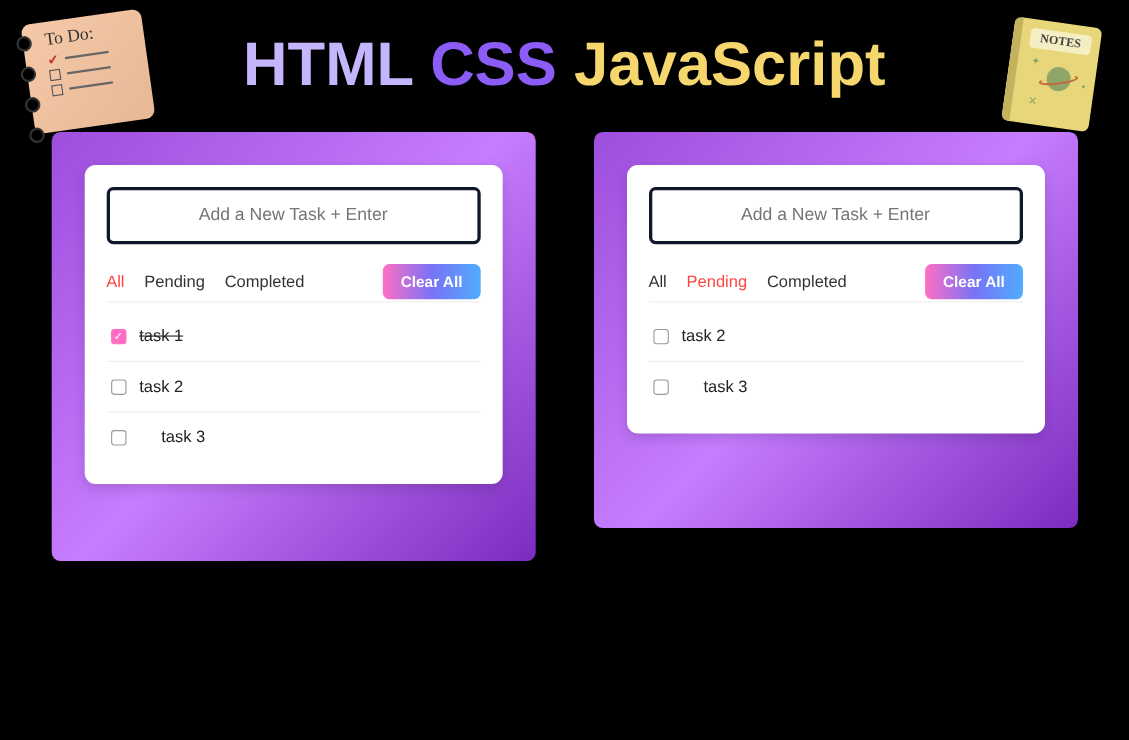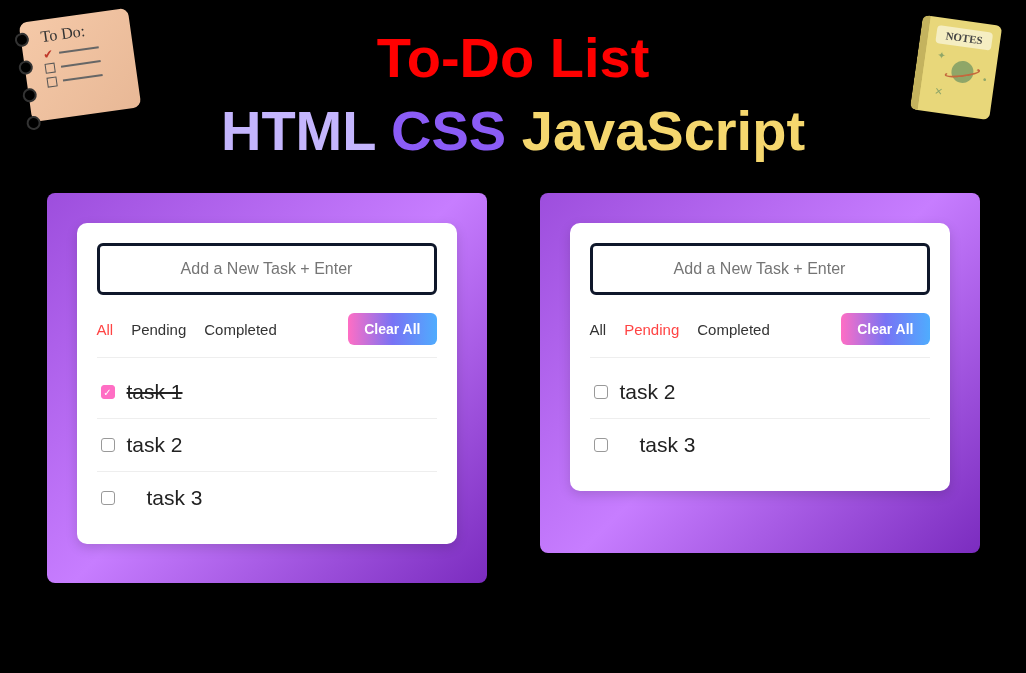--- a/index.html
+++ b/index.html
@@ -185,21 +185,21 @@
       font-size: 16px;
       text-align: center;
       color: #aaa;
       background: #fff;
     }
     .controls {
       display: flex;
       justify-content: space-between;
       align-items: center;
       margin-top: 18px;
-      padding-bottom: 12px;
+      padding-bottom: 2px;
       border-bottom: 1px solid #eee;
     }
     .filters {
       display: flex;
       gap: 18px;
       font-size: 15px;
     }
     .filter {
       color: #333;
       cursor: pointer;
@@ -240,21 +240,21 @@
       align-items: center;
       justify-content: center;
       font-size: 10px;
       color: #fff;
     }
     .checkbox.checked {
       background: #ff6ec4;
       border-color: #ff6ec4;
     }
     .task-text {
-      font-size: 21px;
+      font-size: 15px;
       color: #222;
     }
     .task-text.done {
       text-decoration: line-through;
     }
   </style>
 </head>
 <body>
 
 <div class="todo-icon">
@@ -288,21 +288,20 @@
       <div class="planet-body"></div>
       <div class="planet-ring"></div>
     </div>
     <div class="star star1">✦</div>
     <div class="star star2">✕</div>
     <div class="star star3">•</div>
   </div>
 </div>
 
 <div class="header">
-  <div class="title-line1">To-Do List</div>
   <div class="title-line2">
     <span class="html-word">HTML</span>
     <span class="css-word">CSS</span>
     <span class="js-word">JavaScript</span>
   </div>
 </div>
 
 <div class="panels">
 
   <div class="panel">

